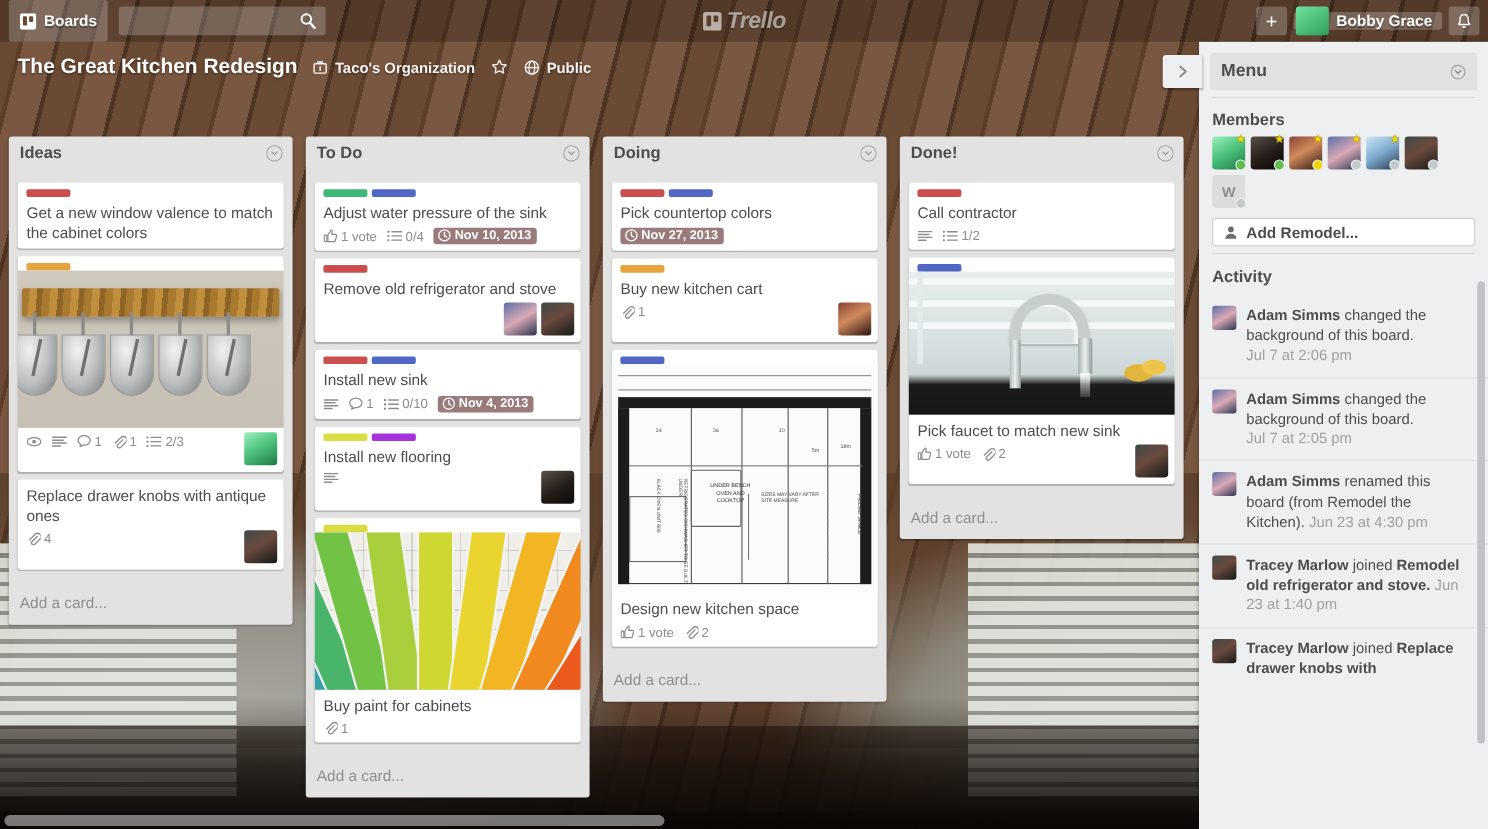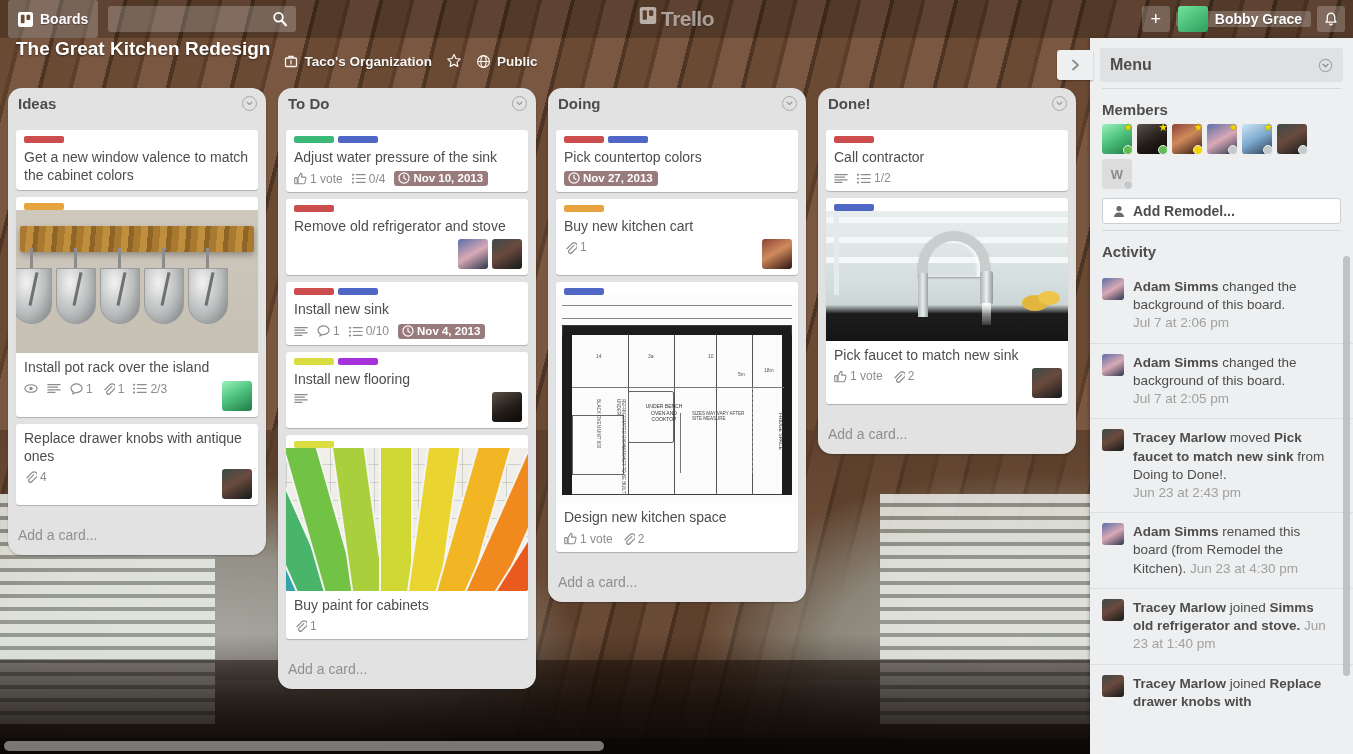--- a/index.html
+++ b/index.html
@@ -74,23 +74,23 @@
     position:relative;
   }
   #search-input {
     background:transparent; border:0; outline:none; color:#fff;
     font-size:13px; width:100%; font-family:inherit;
   }
   #search-input::placeholder { color: rgba(255,255,255,0.65); }
   #search-icon { position:absolute; right:8px; top:5px; }
   #trello-logo {
     position:absolute; left:50%; transform:translateX(-50%);
-    display:flex; gap:5px;
+    display:flex; align-items:center; gap:5px;
     color: rgba(255,255,255,0.55);
-    font-size:21px; font-weight:bold;
+    font-size:21px; font-style:italic; font-weight:bold;
     letter-spacing:-0.5px;
     text-shadow: 0 1px 1px rgba(0,0,0,.3);
   }
   #hdr-right {
     position:absolute; right:8px; top:6px;
     display:flex; align-items:center; gap:6px;
   }
   .sq-btn {
     width:28px; height:26px; border-radius:3px;
     background: rgba(255,255,255,0.22);
@@ -100,21 +100,21 @@
   #user-chip {
     height:16px; border-radius:3px; background: rgba(255,255,255,0.22);
     display:flex; align-items:center; gap:7px; padding:0 9px 0 2px;
     color:#fff; font-weight:bold; font-size:14px; cursor:pointer;
     text-shadow: 0 1px 1px rgba(0,0,0,.35);
   }
 
   
   #board-header {
     position:absolute; left:0; top:38px; width:1090px; height:46px;
-    display:flex; gap:14px; padding-left:16px;
+    display:flex; align-items:center; gap:14px; padding-left:16px;
     color:#fff; z-index:30;
   }
   #board-title {
     font-size:19px; font-weight:bold;
     text-shadow: 0 1px 2px rgba(0,0,0,.5);
   }
   .bh-item {
     display:flex; align-items:center; gap:6px; font-size:13.5px;
     font-weight:bold; color:#fff; opacity:.95; cursor:pointer;
     text-shadow: 0 1px 2px rgba(0,0,0,.5);
@@ -122,25 +122,26 @@
 
   
   #board {
     position:absolute; left:0; top:88px; width:1090px; height:648px;
     display:flex; gap:12px; padding-left:8px;
     z-index:20;
   }
   .list {
     width:258px; flex:0 0 258px;
     background:#e2e2e2;
-    border-radius:14px;
+    border-radius:3px;
     display:flex; flex-direction:column;
     align-self:flex-start;
     max-height:640px;
     box-shadow: 0 1px 2px rgba(0,0,0,.25);
+    margin-top: 36px;
   }
   .list-header {
     display:flex; align-items:center; justify-content:space-between;
     padding:7px 9px 6px 10px;
   }
   .list-title { font-size:15px; font-weight:bold; color:#4d4d4d; }
   .list-menu {
     width:15px; height:15px; border-radius:50%;
     border:1.5px solid #a8a8a8; color:#8f8f8f;
     display:flex; align-items:center; justify-content:center;
@@ -396,21 +397,20 @@
         <div style="position:absolute;left:104px;top:62px;width:3px;height:34px;background:#6e7071;transform:rotate(12deg);"></div>
         <div style="position:absolute;left:146px;top:38px;width:3px;height:22px;background:#8c8c8c;"></div>
         <div style="position:absolute;left:128px;top:58px;width:40px;height:56px;border-radius:0 0 20px 20px;
           background:radial-gradient(ellipse at 35% 25%,#f2f2f0,#b9bcbd 55%,#77797a);border:1px solid #9a9c9d;"></div>
         <div style="position:absolute;left:148px;top:62px;width:3px;height:34px;background:#6e7071;transform:rotate(12deg);"></div>
         <div style="position:absolute;left:190px;top:38px;width:3px;height:22px;background:#8c8c8c;"></div>
         <div style="position:absolute;left:172px;top:58px;width:40px;height:56px;border-radius:0 0 20px 20px;
           background:radial-gradient(ellipse at 35% 25%,#f2f2f0,#b9bcbd 55%,#77797a);border:1px solid #9a9c9d;"></div>
         <div style="position:absolute;left:192px;top:62px;width:3px;height:34px;background:#6e7071;transform:rotate(12deg);"></div>
     </div>
-            <div class="card-title">Install pot rack over the island</div>
             <div class="badge-row-wrap">
                  <div class="badges">
                 <span class="badge">
                 <span class="icon"><svg width="14" height="11" viewBox="0 0 16 11">
                       <ellipse cx="8" cy="5.5" rx="7" ry="4.3" fill="none" stroke="#8c8c8c" stroke-width="1.3"></ellipse>
                       <circle cx="8" cy="5.5" r="2" fill="#8c8c8c"></circle>
                     </svg></span>
                 </span>
                 <span class="badge">
                 <span class="icon"><svg width="14" height="11" viewBox="0 0 16 12">
@@ -935,30 +935,26 @@
     <div id="activity-list">
         <div class="act">
           <span class="act-av" style="background:linear-gradient(150deg,#5b6fa8 0%,#d9a9b5 50%,#2b3550 100%)"></span>
      <span><b>Adam Simms</b><span> changed the background of this board.</span><div class="time">Jul 7 at 2:06 pm</div></span>
         </div>
         <div class="act">
           <span class="act-av" style="background:linear-gradient(150deg,#5b6fa8 0%,#d9a9b5 50%,#2b3550 100%)"></span>
      <span><b>Adam Simms</b><span> changed the background of this board.</span><div class="time">Jul 7 at 2:05 pm</div></span>
         </div>
         <div class="act">
-          <span class="act-av" style="background:linear-gradient(150deg,#3d4a47 0%,#6b4a3e 45%,#141a18 100%)"></span>
-     <span><b>Tracey Marlow</b><span> moved </span><b>Pick faucet to match new sink</b><span> from Doing to Done!.</span><div class="time">Jun 23 at 2:43 pm</div></span>
-        </div>
-        <div class="act">
           <span class="act-av" style="background:linear-gradient(150deg,#5b6fa8 0%,#d9a9b5 50%,#2b3550 100%)"></span>
      <span><b>Adam Simms</b><span> renamed this board (from Remodel the Kitchen).</span> <span class="time">Jun 23 at 4:30 pm</span></span>
         </div>
         <div class="act">
           <span class="act-av" style="background:linear-gradient(150deg,#3d4a47 0%,#6b4a3e 45%,#141a18 100%)"></span>
-     <span><b>Tracey Marlow</b><span> joined </span><b>Simms old refrigerator and stove.</b> <span class="time">Jun 23 at 1:40 pm</span></span>
+     <span><b>Tracey Marlow</b><span> joined </span><b>Remodel old refrigerator and stove.</b> <span class="time">Jun 23 at 1:40 pm</span></span>
         </div>
         <div class="act">
           <span class="act-av" style="background:linear-gradient(150deg,#3d4a47 0%,#6b4a3e 45%,#141a18 100%)"></span>
      <span><b>Tracey Marlow</b><span> joined </span><b>Replace drawer knobs with</b></span>
         </div>
       </div>
     <div id="side-scroll"></div>
   </div>
 
 </div>

